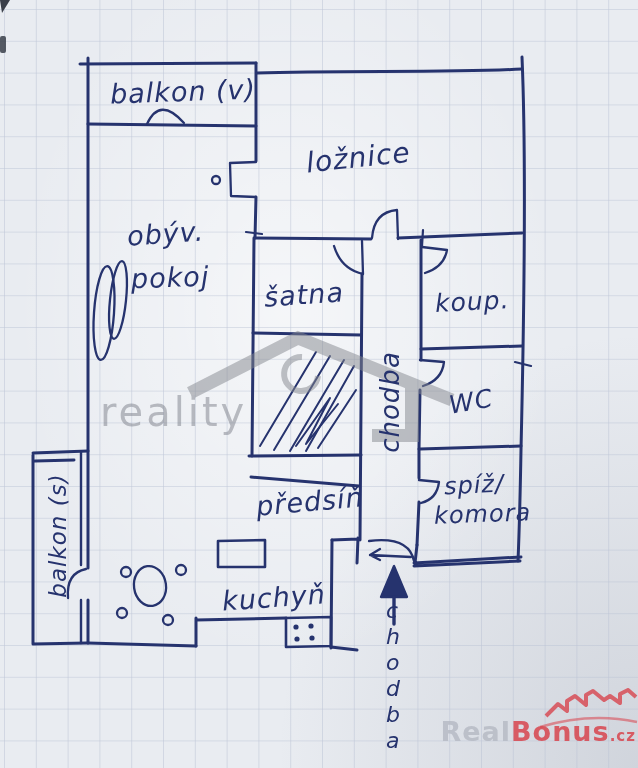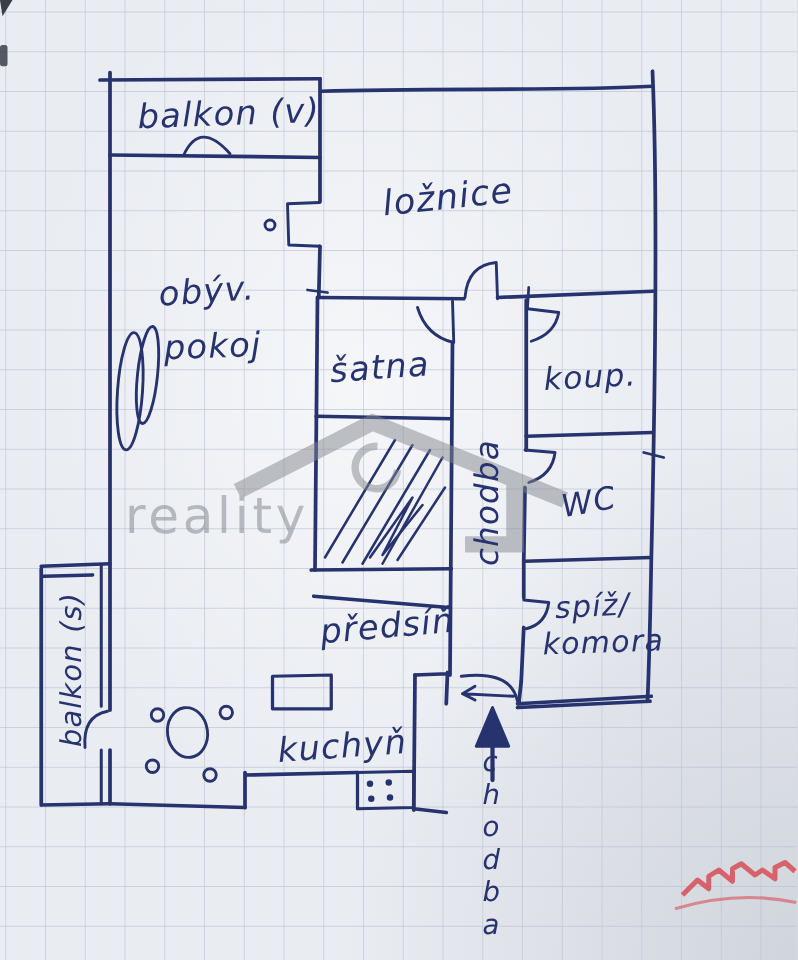--- a/index.html
+++ b/index.html
@@ -149,13 +149,16 @@
   <div class="hw" style="left:435px;top:289px;font-size:25px;transform:rotate(-3deg);">koup.</div>
   <div class="hw" style="left:449px;top:389px;font-size:25px;transform:rotate(-10deg);">WC</div>
   <div class="hw vert" style="left:335px;top:389px;width:110px;font-size:26px;">chodba</div>
   <div class="hw" style="left:444px;top:473px;font-size:24px;transform:rotate(-3deg);">spíž/</div>
   <div class="hw" style="left:434px;top:502px;font-size:24px;transform:rotate(-2deg);">komora</div>
   <div class="hw" style="left:256px;top:488px;font-size:27px;transform:rotate(-5deg);">předsíň</div>
   <div class="hw" style="left:222px;top:584px;font-size:27px;transform:rotate(-4deg);">kuchyň</div>
   <div class="hw vert" style="left:-8px;top:524px;width:132px;font-size:23px;">balkon (s)</div>
   <div class="hw stack" style="left:386px;top:598px;font-size:22px;">chodba</div>
 
+  <div class="wm-brand">
+    <span class="p1">Real</span><span class="p2">Bonus</span><span class="tld">.cz</span>
+  </div>
 </div>
 
 </body></html>

